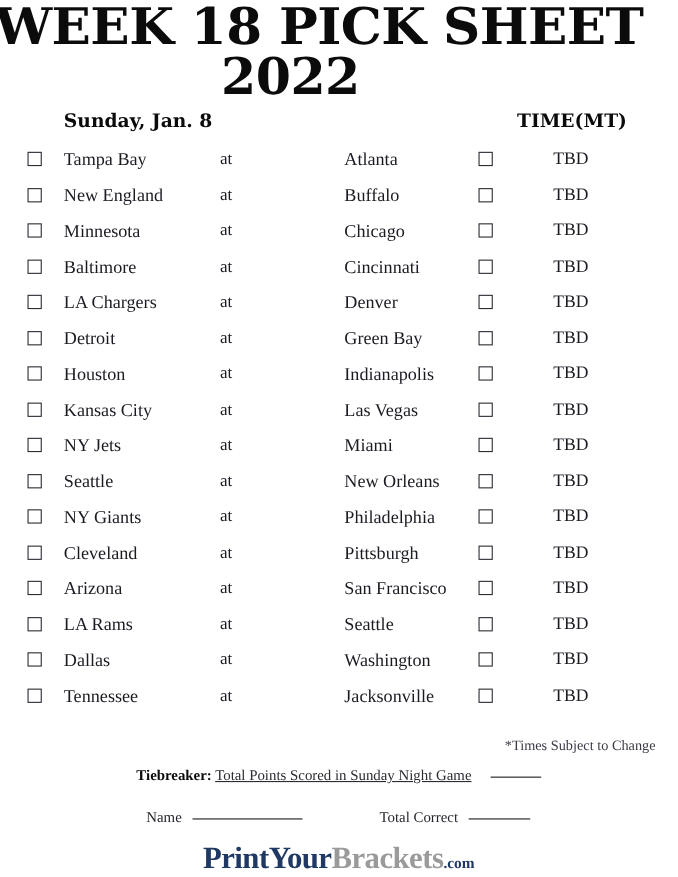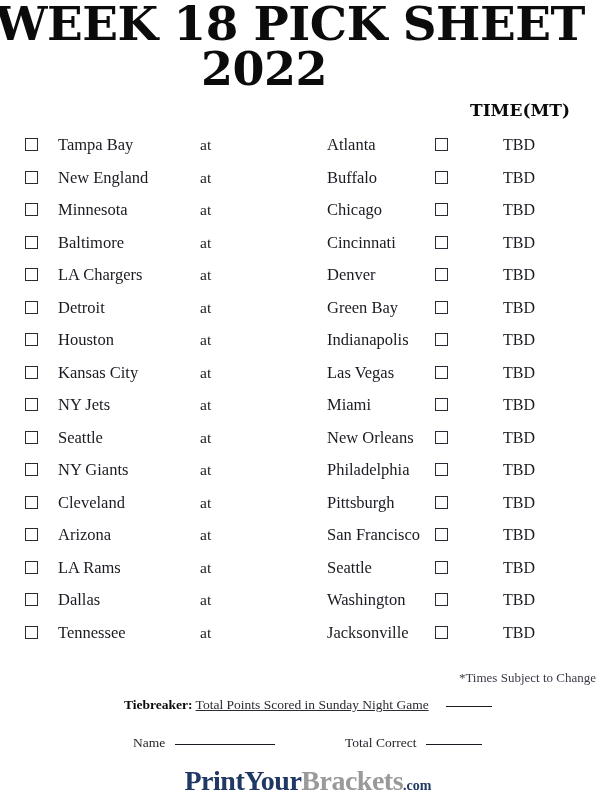--- a/index.html
+++ b/index.html
@@ -107,21 +107,21 @@
   .team {
     position: absolute;
     top: 0;
     font-size: 16.5px;
     line-height: 21px;
     color: #1a1a22;
     white-space: nowrap;
   }
   .team-home { left: 58px; }
   .at        { left: 200px; font-size: 15.5px; color: #1a1a22; }
-  .team-away { left: 327px; }
+  .team-away { left: 313px; }
   .tbd {
     position: absolute;
     left: 503px;
     top: 0;
     font-size: 16px;
     line-height: 21px;
     color: #1a1a22;
     white-space: nowrap;
     text-align: right;
   }
@@ -209,20 +209,21 @@
 <body>
 
 <div class="page">
 
   <div class="title-block">
     <span class="title-line title-line-1">WEEK 18 PICK SHEET</span>
     <span class="title-line title-line-2">2022</span>
   </div>
 
   <div class="col-headers">
+    <span class="hdr-day">Sunday, Jan. 8</span>
     <span class="hdr-time">TIME(MT)</span>
   </div>
 
   <div id="games">
       <div class="game-row">
         <div class="cbx cbx-home"></div>
         <span class="team team-home">Tampa Bay</span>
         <span class="team at">at</span>
         <span class="team team-away">Atlanta</span>
         <div class="cbx cbx-away"></div>

